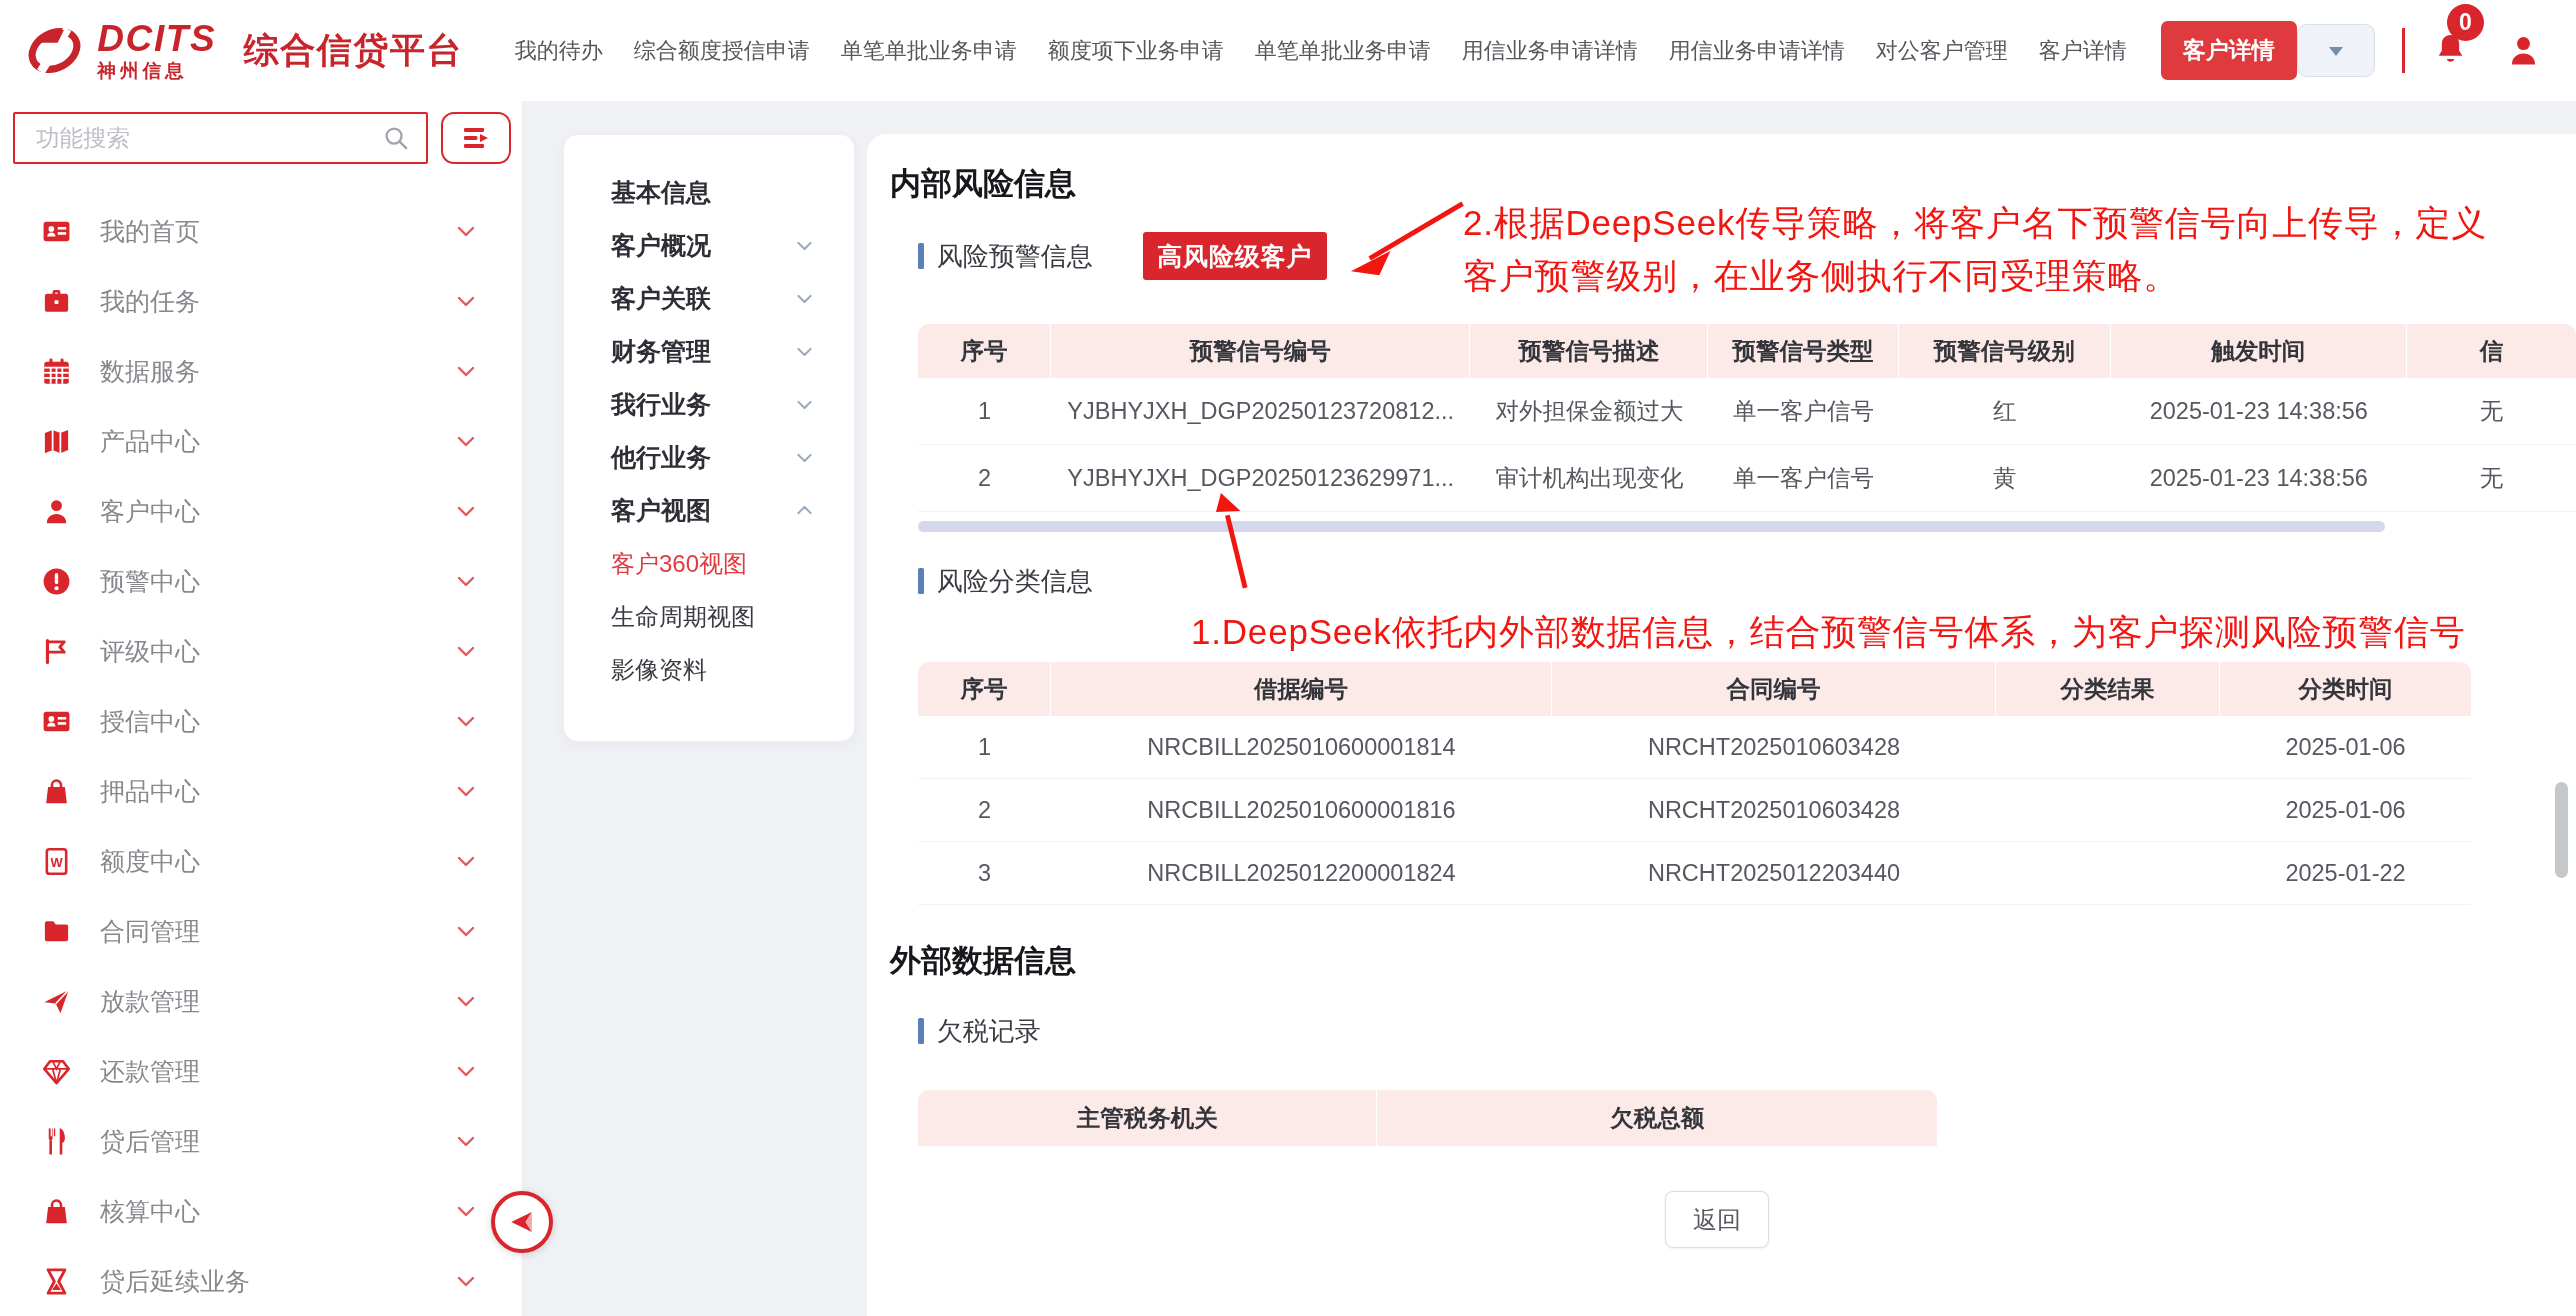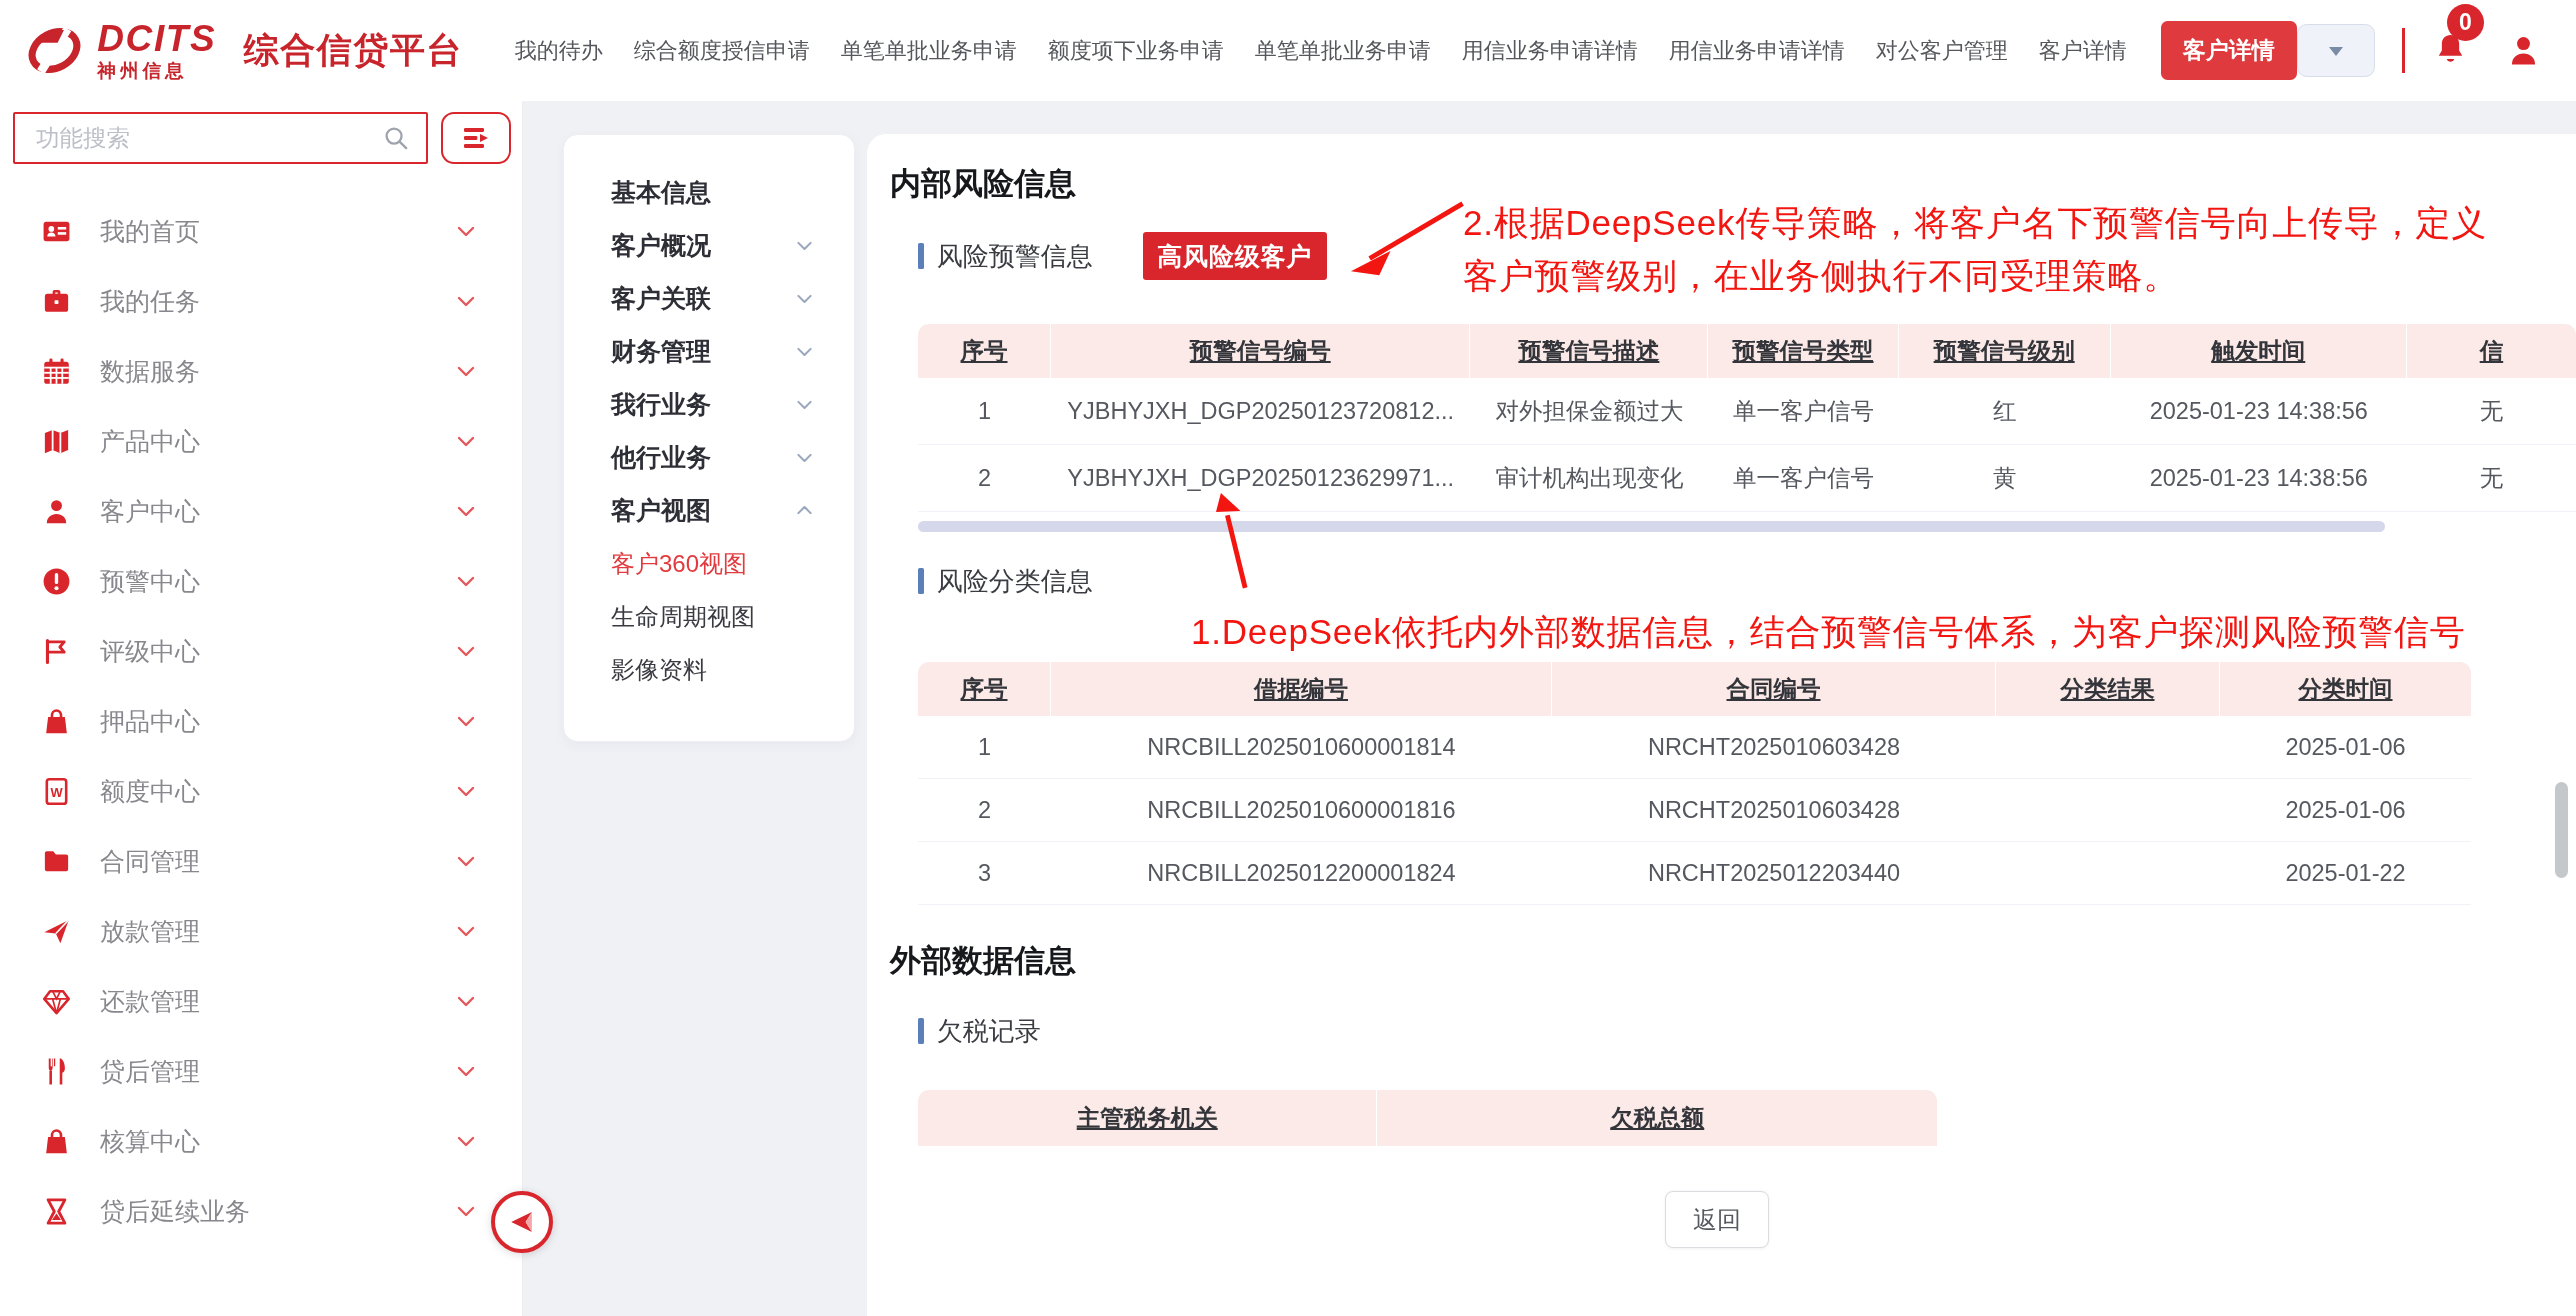--- a/index.html
+++ b/index.html
@@ -67,21 +67,21 @@
   .sub-title{font-size:26px;color:#3A3C42;margin-left:13px;}
   .risk-badge{margin-left:50px;background:#D9262C;color:#fff;font-size:25px;font-weight:bold;
               padding:7.3px 14.6px;border-radius:3.2px;letter-spacing:0.8px;}
   .annotation{position:absolute;color:#F31510;font-size:35px;line-height:1.5;letter-spacing:0.8px;}
   .anno-arrow{position:absolute;}
 
   
   .tbl-wrap{position:absolute;overflow:hidden;}
   table.dtbl{border-collapse:separate;border-spacing:0;table-layout:fixed;}
   .dtbl th{background:#FBEAE7;font-size:23.5px;font-weight:bold;color:#33353B;text-align:center;
-           border-right:1.6px solid #fff;padding:0;text-decoration:underline;}
+           border-right:1.6px solid #fff;padding:0;}
   .dtbl th:first-child{border-radius:11.3px 0 0 0;}
   .dtbl th:last-child{border-right:none;border-radius:0 11.3px 0 0;}
   .dtbl td{font-size:23.5px;color:#55585F;text-align:center;background:#fff;
            border-bottom:1.6px solid #F1F2F7;overflow:hidden;white-space:nowrap;padding:0;}
   .t1 th{height:54px;} .t1 td{height:67px;}
   .t2 th{height:54px;} .t2 td{height:63px;}
   .t3 th{height:56px;}
   .hscroll{position:absolute;height:10.5px;border-radius:5.7px;background:#D5D8EA;}
   .back-btn{position:absolute;width:104px;height:57px;background:#fff;border:1.6px solid #DCDCE0;
             border-radius:8px;font-size:24px;color:#55585F;display:flex;align-items:center;
@@ -348,20 +348,31 @@
             </svg>
           </span>
           <span class="sb-label">评级中心</span>
           <svg width="24" height="24" style="color: rgb(228, 87, 91);" viewBox="0 0 30 30">
             <use href="#chevron-down-icon"></use>
           </svg>
         </div>
         <div class="sb-item">
           <span class="sb-ico">
             <svg width="31" height="31" style="color: rgb(217, 38, 44);" viewBox="0 0 38 38">
+              <use href="#id-card-icon"></use>
+            </svg>
+          </span>
+          <span class="sb-label">授信中心</span>
+          <svg width="24" height="24" style="color: rgb(228, 87, 91);" viewBox="0 0 30 30">
+            <use href="#chevron-down-icon"></use>
+          </svg>
+        </div>
+        <div class="sb-item">
+          <span class="sb-ico">
+            <svg width="31" height="31" style="color: rgb(217, 38, 44);" viewBox="0 0 38 38">
               <use href="#bag-icon"></use>
             </svg>
           </span>
           <span class="sb-label">押品中心</span>
           <svg width="24" height="24" style="color: rgb(228, 87, 91);" viewBox="0 0 30 30">
             <use href="#chevron-down-icon"></use>
           </svg>
         </div>
         <div class="sb-item">
           <span class="sb-ico">

